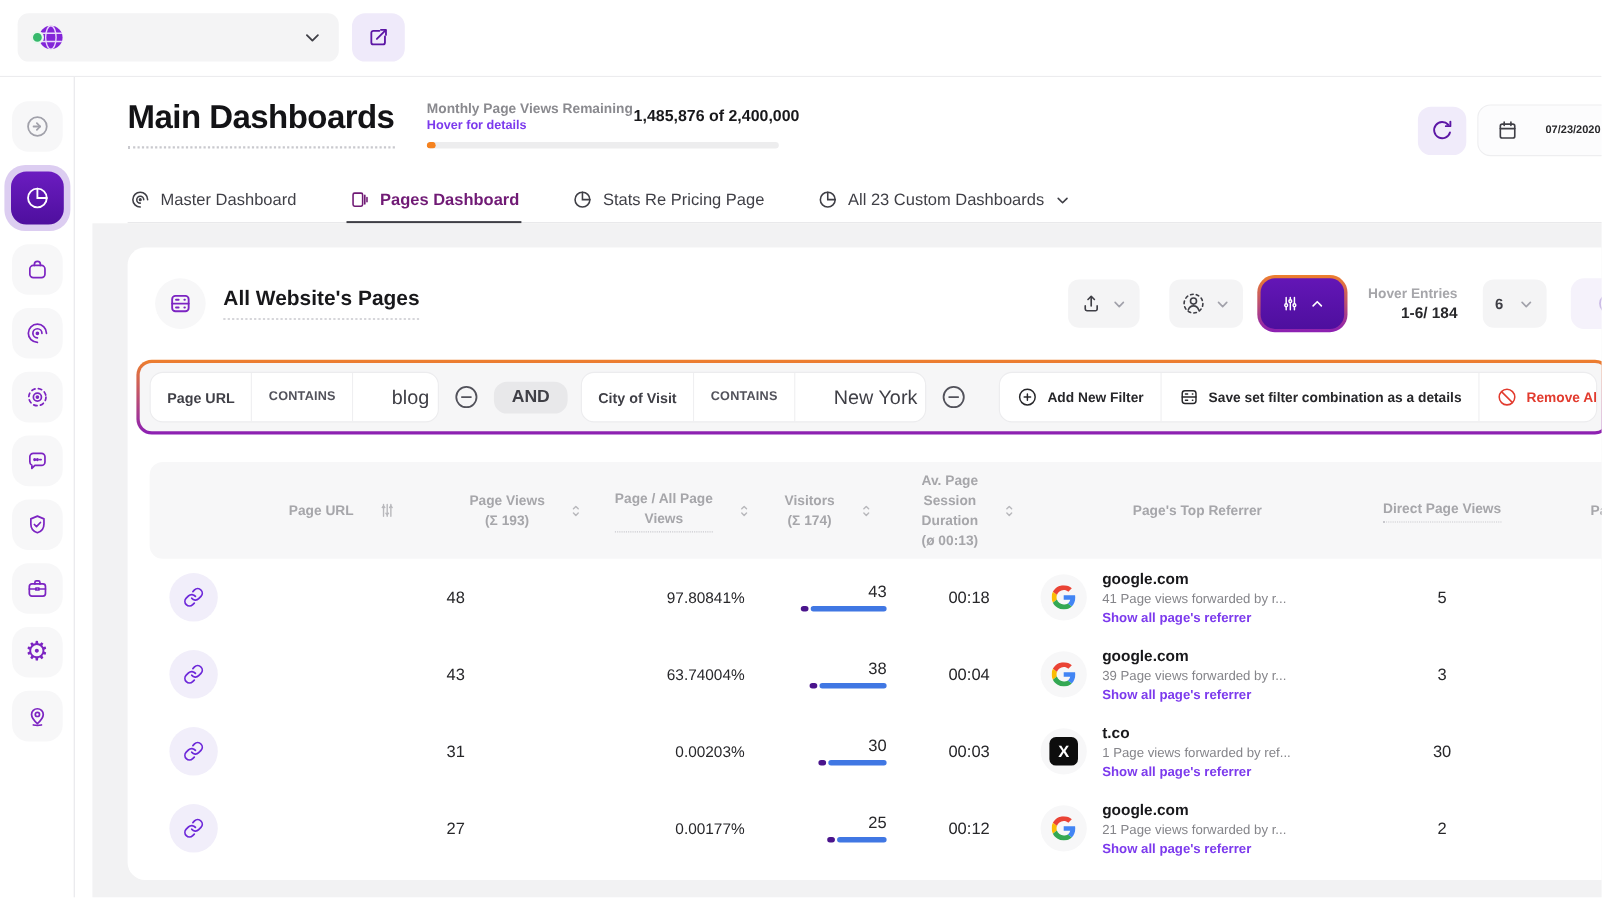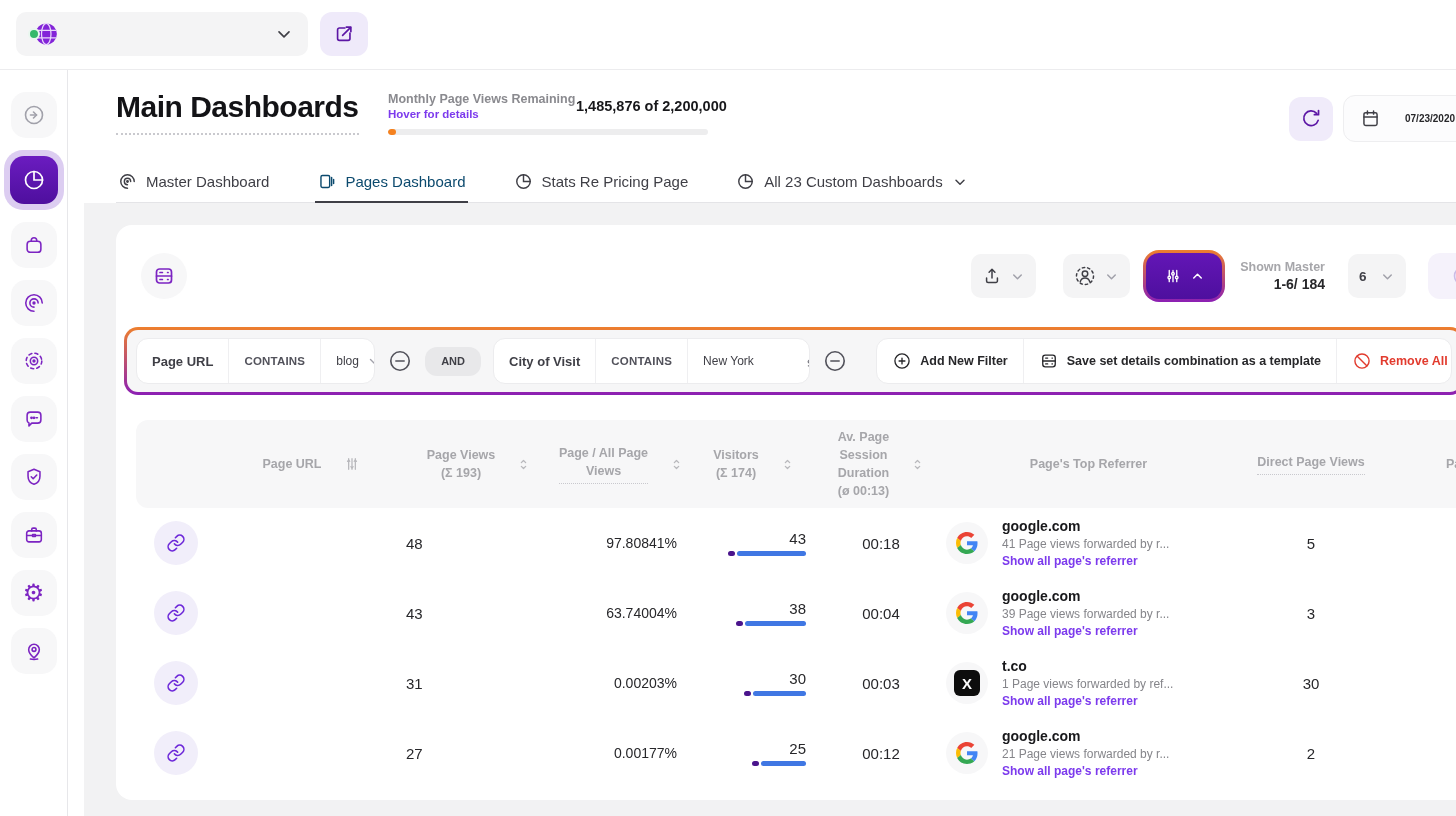--- a/index.html
+++ b/index.html
@@ -32,21 +32,21 @@
   .quota-value { position:absolute; left:188px; top:6px; font-size:14.5px; font-weight:700; color:#18181b; white-space:nowrap; }
   .quota-bar { margin-top:9px; width:320px; height:6px; background:#ededee; border-radius:3px; overflow:hidden; }
   .quota-fill { height:6px; background:#f5821f; border-radius:3px; }
   .refresh-btn { position:absolute; left:1205px; top:27px; width:44px; height:44px; background:#f0ebfa; border-radius:12px; display:flex; align-items:center; justify-content:center; color:#5c16a5; cursor:pointer; }
   .date-picker { position:absolute; left:1259px; top:25px; width:170px; height:47px; background:#fcfcfd; border:1px solid #eeeef0; border-radius:12px; display:flex; align-items:center; gap:24px; padding:0 16px; cursor:pointer; }
   .date-text { font-size:10px; font-weight:600; color:#27272a; white-space:nowrap; }
 
   
   .tabs { position:absolute; left:32px; top:85px; width:1356px; height:48px; display:flex; gap:44px; border-bottom:1px solid #e4e4e7; }
   .tab { display:flex; align-items:center; gap:9px; font-size:15px; font-weight:500; color:#3f3f46; padding:6px 2px 0 2px; cursor:pointer; position:relative; white-space:nowrap; }
-  .tab.active { font-weight:400; color:#0c4a6e; }
+  .tab.active { font-weight:700; color:#701a75; }
   .tab.active::after { content:""; position:absolute; left:0; right:0; bottom:-1px; height:2px; background:#3f3f46; }
 
   
   .content { position:absolute; left:0; top:133px; width:1388px; height:613px; background:#f2f2f3; }
   .card { position:absolute; left:32px; top:22px; width:1445px; height:575px; background:#fff; border-radius:16px; }
   .card-head { position:relative; height:77px; padding:25px 0 0 25px; display:flex; align-items:center; }
   .ct-icon { width:46px; height:46px; border-radius:50%; background:#f7f7f8; display:flex; align-items:center; justify-content:center; color:#7c24c2; }
   .ct-title { margin-left:16px; font-size:19px; font-weight:700; color:#18181b; border-bottom:2px dotted #d6d6da; padding-bottom:6px; }
   .card-actions { position:absolute; left:855px; top:25px; height:52px; display:flex; align-items:center; }
   .act-btn { height:44px; background:#f4f4f5; border-radius:10px; display:flex; align-items:center; gap:8px; padding:0 11px; color:#3f3f46; cursor:pointer; }
@@ -60,23 +60,23 @@
   .partial-btn { width:70px; height:46px; background:#f5f2fb; border-radius:12px; display:flex; align-items:center; justify-content:center; color:#cbbce6; cursor:pointer; }
 
   
   .filterbar-wrap { margin:25px 0 0 8px; width:1340px; border-radius:14px; padding:3px; background:linear-gradient(180deg,#ee7f2d 0%,#8b1fb4 100%); }
   .filterbar { background:#f6f6f7; border-radius:11px; height:62px; display:flex; align-items:center; padding:0 9px; }
   .fgroup { display:flex; align-items:stretch; height:46px; background:#fff; border:1px solid #ececee; border-radius:12px; overflow:hidden; }
   .fseg { display:flex; align-items:center; gap:8px; padding:0 15px; border-right:1px solid #efeff1; white-space:nowrap; cursor:pointer; }
   .fseg:last-child { border-right:none; }
   .f-field { font-size:13px; font-weight:600; color:#3f3f46; }
   .f-op { font-size:11.5px; font-weight:700; color:#52525b; letter-spacing:0.2px; }
-  .f-val { font-size:12px; font-weight:500; color:#3f3f46; }
+  .f-val { font-size:18px; font-weight:500; color:#3f3f46;margin-left:20px; }
   .icon-btn { background:none; border:none; display:flex; align-items:center; justify-content:center; color:#52525b; cursor:pointer; padding:0; margin:0 12px; }
-  .and-pill { background:#e8e8ea; border-radius:12px; height:29px; display:flex; align-items:center; padding:0 16px; font-size:11px; font-weight:700; color:#3f3f46; margin-right:12px; cursor:pointer; }
+  .and-pill { background:#e8e8ea; border-radius:12px; height:29px; display:flex; align-items:center; padding:0 16px; font-size:16px; font-weight:700; color:#3f3f46; margin-right:12px; cursor:pointer; }
   .factions { margin-left:16px; }
   .fa-label { font-size:12.5px; font-weight:600; color:#27272a; }
   .fa-remove { color:#e23b2e; }
   .fa-remove .fa-label { color:#e23b2e; font-weight:700; }
 
   
   .tgrid { display:grid; grid-template-columns:80px 190px 145px 140px 125px 130px 285px 160px 150px; align-items:center; }
   .thead { margin:25px 0 0 20px; width:1405px; height:88px; background:#f7f7f8; border-radius:12px; color:#a6a6aa; font-size:12.5px; font-weight:600; }
   .hcell { display:flex; align-items:center; justify-content:center; gap:22px; text-align:center; line-height:1.45; }
   .hcell .dotted { border-bottom:1px dotted #c9c9ce; padding-bottom:3px; }
@@ -227,21 +227,21 @@
     </div>
   </div>
 
   <div class="main">
 
     <h1 class="page-title">Main Dashboards</h1>
 
     <div class="quota">
       <div class="quota-label">Monthly Page Views Remaining</div>
       <div class="quota-link">Hover for details</div>
-      <div class="quota-value">1,485,876 of 2,200,000</div>
+      <div class="quota-value">1,485,876 of 2,400,000</div>
       <div class="quota-bar">
         <div class="quota-fill" style="width: 2.5%;"></div>
       </div>
     </div>
 
     <div class="refresh-btn">
       <span>
           <svg width="22" height="22" viewBox="0 0 24 24" fill="none" stroke="currentColor" stroke-width="1.9" stroke-linecap="round" stroke-linejoin="round">
             <path d="M19.8 13.5a8 8 0 1 1-1.7-7.6"></path>
             <polyline points="20.2 2.8 20.2 7.3 15.7 7.3"></polyline>
@@ -312,20 +312,21 @@
           <div class="ct-icon">
             <span>
                 <svg width="24" height="24" viewBox="0 0 24 24" fill="none" stroke="currentColor" stroke-width="1.7" stroke-linecap="round">
                   <rect x="4.5" y="5" width="15" height="14" rx="3"></rect>
                   <path d="M4.5 12h15"></path>
                   <path d="M8 8.5h2.4M8 15.5h2.4"></path>
                   <path d="M15.6 8.5h.5M15.6 15.5h.5"></path>
                 </svg>
               </span>
           </div>
+          <div class="ct-title">All Website's Pages</div>
 
           <div class="card-actions">
             <div class="act-btn" style="margin-right:27px;">
               <span>
                   <svg width="20" height="20" viewBox="0 0 24 24" fill="none" stroke="currentColor" stroke-width="1.8" stroke-linecap="round" stroke-linejoin="round">
                     <path d="M12 14.5v-10"></path>
                     <path d="M8.5 7.5L12 4l3.5 3.5"></path>
                     <path d="M5.5 14.5V18a1.8 1.8 0 0 0 1.8 1.8h9.4A1.8 1.8 0 0 0 18.5 18v-3.5"></path>
                   </svg>
                 </span>
@@ -360,21 +361,21 @@
                     </svg>
                   </span>
                 <span>
                     <svg width="15" height="15" viewBox="0 0 24 24" fill="none" stroke="#fff" stroke-width="2.4" stroke-linecap="round" stroke-linejoin="round">
                       <polyline points="6 14.5 12 8.5 18 14.5"></polyline>
                     </svg>
                   </span>
               </div>
             </div>
             <div class="shown">
-              <div class="shown-label">Shown Master</div>
+              <div class="shown-label">Hover Entries</div>
               <div class="shown-value">1-6/ 184</div>
             </div>
             <div class="act-btn pagesize">
               <span class="num">6</span>
               <span>
                   <svg width="15" height="15" viewBox="0 0 24 24" fill="none" stroke="#a1a1aa" stroke-width="2.4" stroke-linecap="round" stroke-linejoin="round">
                     <polyline points="6 9.5 12 15.5 18 9.5"></polyline>
                   </svg>
                 </span>
             </div>
@@ -453,21 +454,21 @@
               </div>
               <div class="fseg">
                 <span>
                     <svg width="20" height="20" viewBox="0 0 24 24" fill="none" stroke="#27272a" stroke-width="1.6" stroke-linecap="round">
                       <rect x="4.5" y="5" width="15" height="14" rx="3"></rect>
                       <path d="M4.5 12h15"></path>
                       <path d="M8 8.5h2.4M8 15.5h2.4"></path>
                       <path d="M15.6 8.5h.5M15.6 15.5h.5"></path>
                     </svg>
                   </span>
-                <span class="fa-label">Save set details combination as a template</span>
+                <span class="fa-label">Save set filter combination as a details</span>
               </div>
               <div class="fseg fa-remove">
                 <span>
                     <svg width="20" height="20" viewBox="0 0 24 24" fill="none" stroke="#e23b2e" stroke-width="1.7" stroke-linecap="round">
                       <circle cx="12" cy="12" r="8.5"></circle>
                       <path d="M6.3 6.3l11.4 11.4"></path>
                     </svg>
                   </span>
                 <span class="fa-label">Remove All Filters</span>
               </div>

